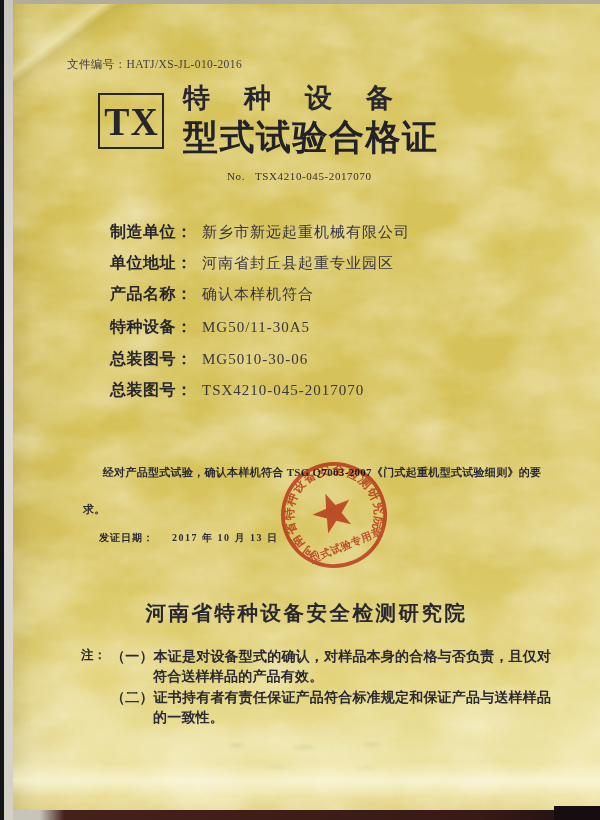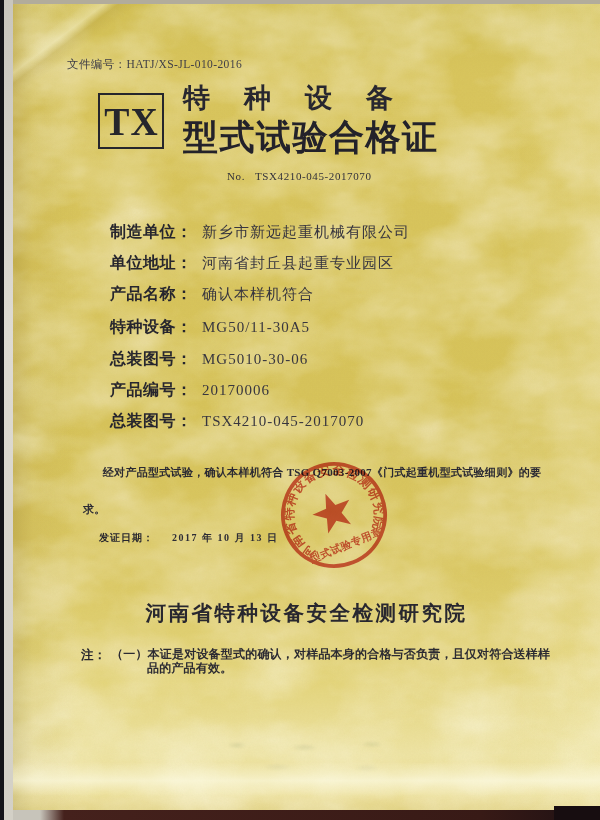--- a/index.html
+++ b/index.html
@@ -82,21 +82,21 @@
 
   .seal-svg { position:absolute; left:258px; top:448px; width:126px; height:126px;
               mix-blend-mode:multiply; opacity:0.9; pointer-events:none; }
 
   .issuer { left:50%; top:595px; transform:translateX(-50%); font-size:20.5px; font-weight:700;
             letter-spacing:2.5px; color:#28272f; }
 
   .notes { position:absolute; left:68px; top:643px; width:478px; display:flex; }
   .notes-label { font-size:12.5px; font-weight:700; color:#27262e; width:30px; flex:none; }
   .notes-items { flex:1; }
-  .note-item { font-size:12px; font-weight:700; color:#2b2a32; line-height:14px;
+  .note-item { font-size:14px; font-weight:700; color:#2b2a32; line-height:20px;
                padding-left:3em; text-indent:-3em; margin-bottom:0.5px; letter-spacing:0.2px; }
 </style>
 </head>
 <body>
 
 <div class="scan">
   <div class="edge-top"></div>
   <div class="edge-left-dark"></div>
   <div class="edge-left-light"></div>
   <div class="edge-bottom"></div>
@@ -145,24 +145,20 @@
       </div>
       <div class="field-row gap-lg">
         <span class="field-label">特种设备：</span>
         <span class="field-value">MG50/11-30A5</span>
       </div>
       <div class="field-row">
         <span class="field-label">总装图号：</span>
         <span class="field-value">MG5010-30-06</span>
       </div>
       <div class="field-row">
-        <span class="field-label">产品编号：</span>
-        <span class="field-value">20170006</span>
-      </div>
-      <div class="field-row">
         <span class="field-label">总装图号：</span>
         <span class="field-value">TSX4210-045-2017070</span>
       </div>
     </div>
 
     <div class="statement">经对产品型式试验，确认本样机符合 TSG Q7003-2007《门式起重机型式试验细则》的要求。</div>
 
     <div class="abs issue-date"><span class="lbl">发证日期：</span><span class="val">2017 年 10 月 13 日</span></div>
 
     <svg class="seal-svg" viewBox="-63 -63 126 126" xmlns="http://www.w3.org/2000/svg">
@@ -178,19 +174,20 @@
         <text x="0" y="36" text-anchor="middle" font-size="10.5" font-weight="700" letter-spacing="0.5" font-family="Liberation Serif, serif" fill="#ce392b">型式试验专用章</text>
       </g>
     </svg>
 
     <div class="abs issuer">河南省特种设备安全检测研究院</div>
 
     <div class="notes">
       <div class="notes-label">注：</div>
       <div class="notes-items">
         <div class="note-item">（一）本证是对设备型式的确认，对样品本身的合格与否负责，且仅对符合送样样品的产品有效。</div>
+        <div class="note-item">（二）证书持有者有责任保证产品符合标准规定和保证产品与送样样品的一致性。</div>
       </div>
     </div>
 
     <div class="bleed"></div>
     <div class="gloss-bottom"></div>
   </div>
 </div>
 
 </body></html>

